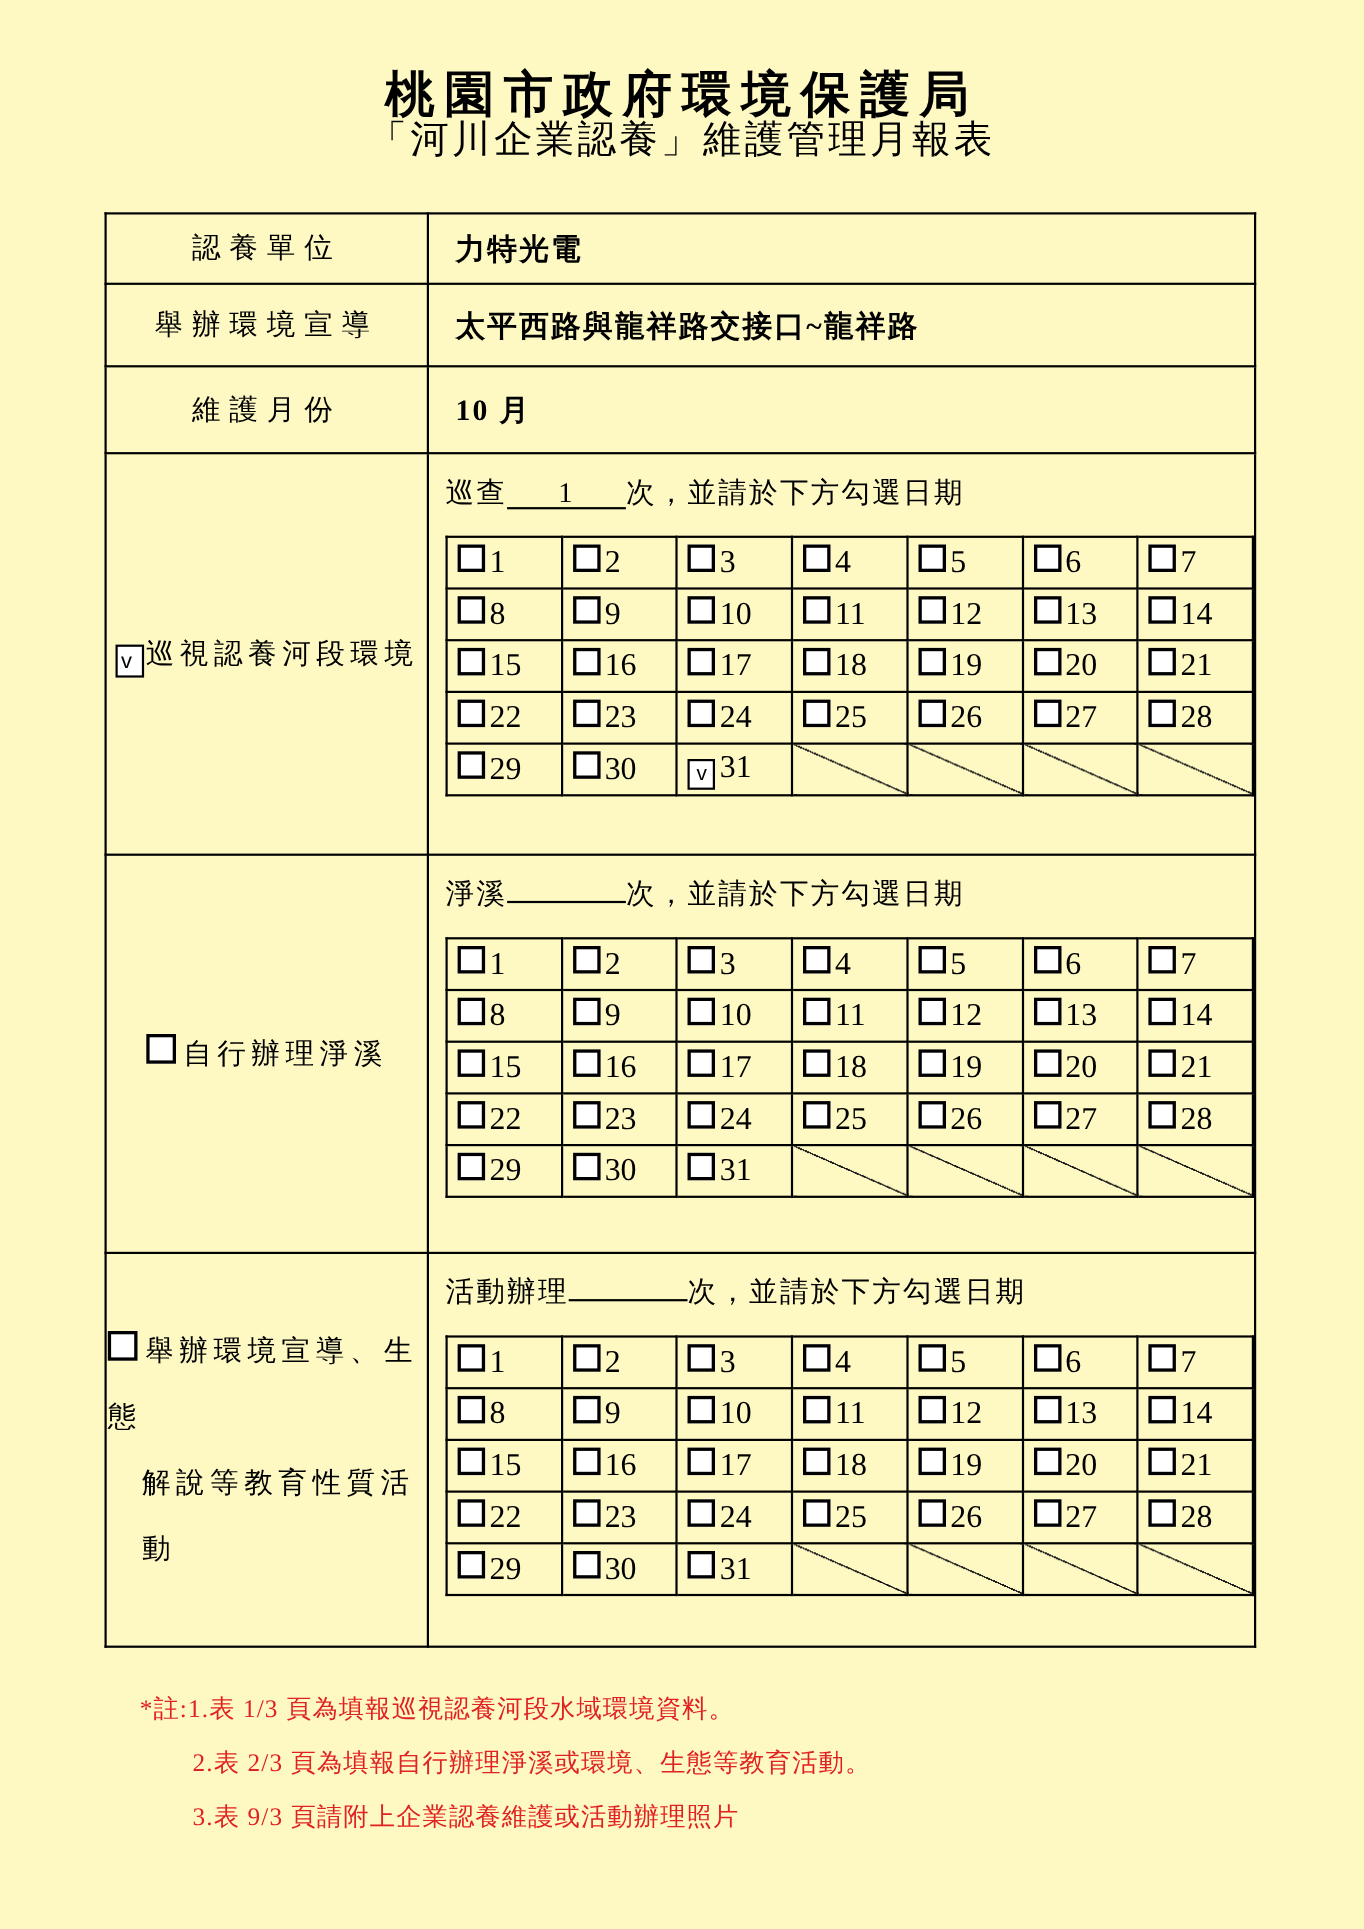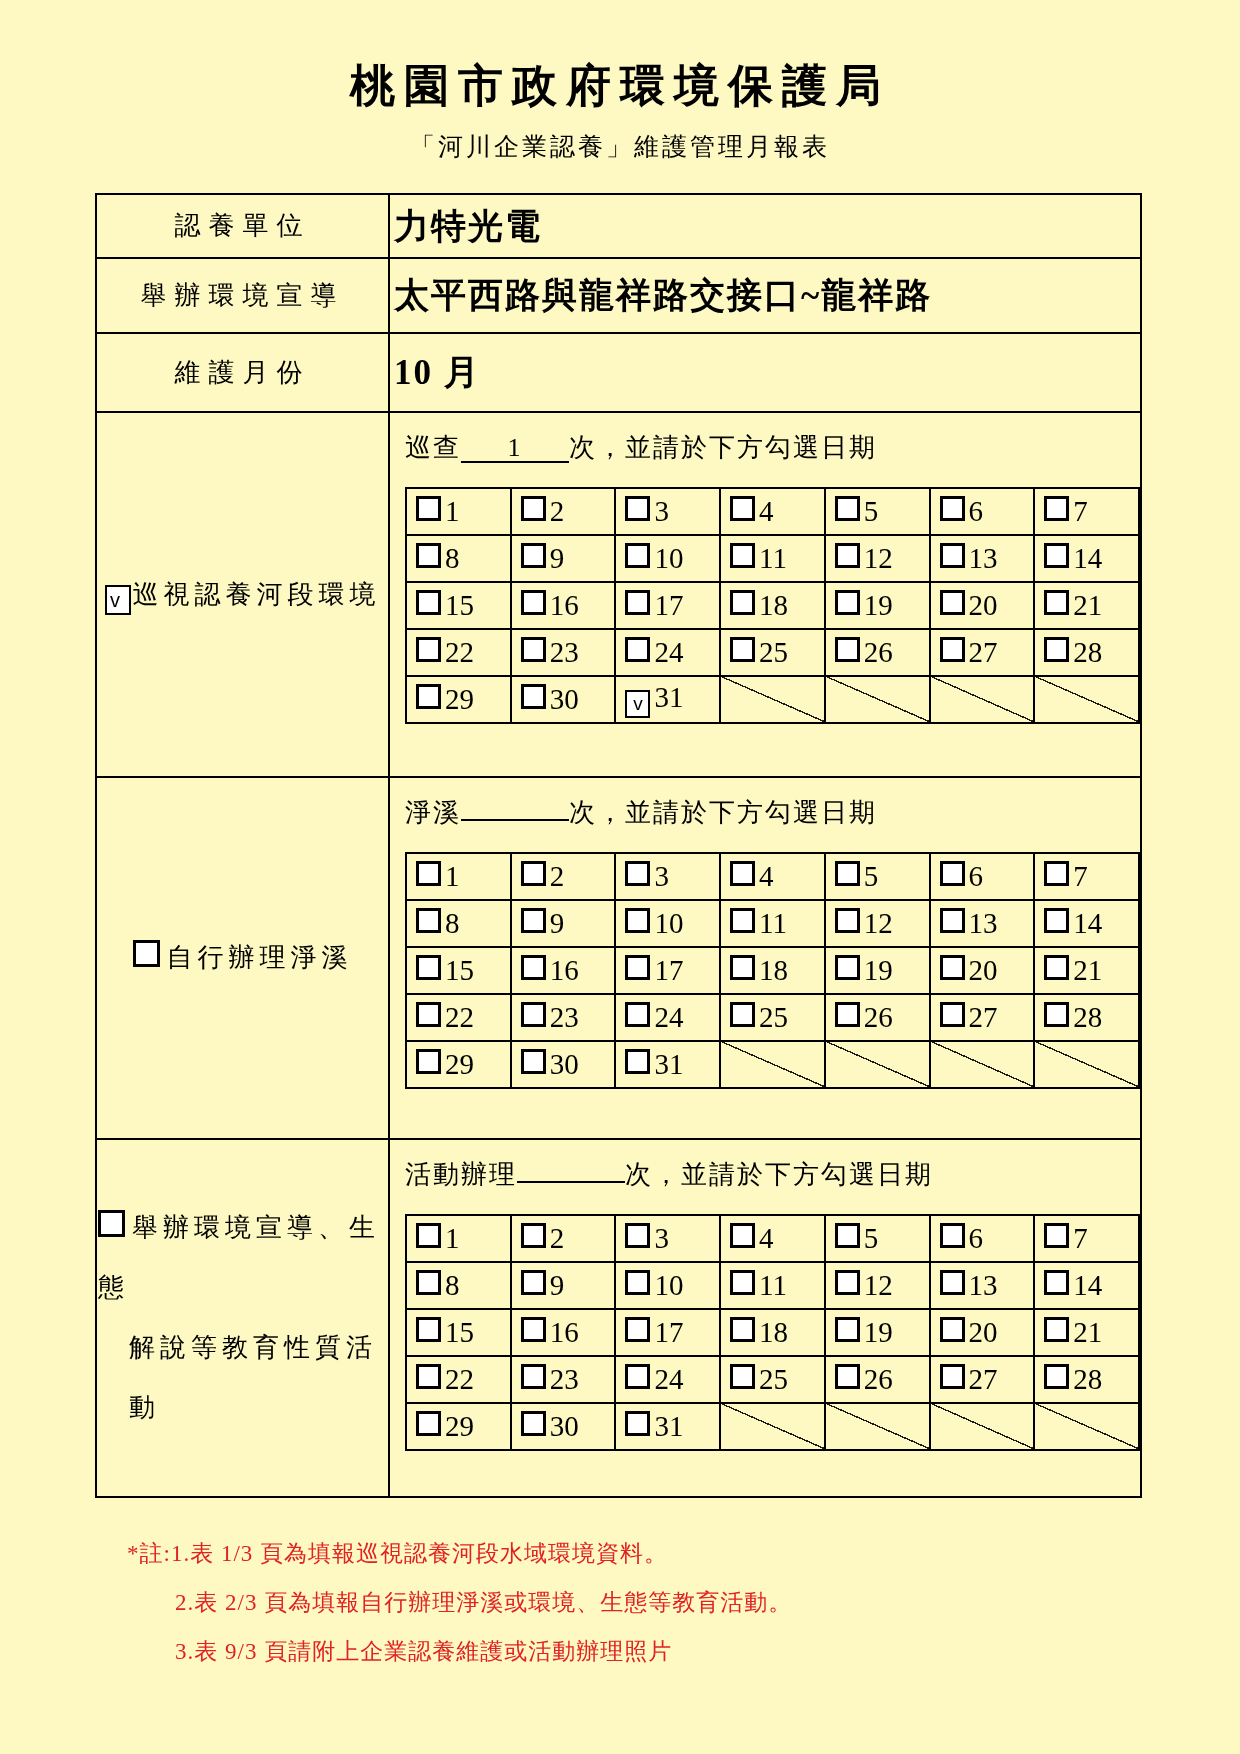--- a/index.html
+++ b/index.html
@@ -2,32 +2,32 @@
 <html><head>
 <meta charset="utf-8">
 <style>
   html,body{margin:0;padding:0;background:#ffffff;}
   body{width:1240px;height:1754px;position:relative;color:#000;
        font-family:"Liberation Serif","DejaVu Serif",serif;}
   .page{position:absolute;left:0;top:0;width:1240px;height:1754px;background:#fef9c3;}
 
   .title{position:absolute;top:56px;left:0;width:100%;text-align:center;
          font-size:45px;font-weight:bold;letter-spacing:9px;}
-  .subtitle{position:absolute;top:130px;left:0;width:100%;text-align:center;
-            font-size:25px;letter-spacing:3px;font-family:Liberation Serif, serif;}
+  .subtitle{position:absolute;top:103px;left:0;width:100%;text-align:center;
+            font-size:35px;letter-spacing:3px;font-family:Liberation Serif, serif;}
 
   table.main{position:absolute;left:95px;top:193px;width:1045px;
              border-collapse:collapse;table-layout:fixed;}
   table.main td{border:2px solid #000;}
 
   td.lbl{text-align:center;vertical-align:middle;font-size:26px;}
   .lbl-inner{display:inline-block;text-align:left;line-height:60px;letter-spacing:5px;}
   .info-lbl{letter-spacing:8px;}
 
-  td.val{font-weight:bold;font-size:35px;padding-left:4px;letter-spacing:2px;
+  td.val{font-weight:bold;font-size:27px;padding-left:24px;letter-spacing:2px;
          vertical-align:middle;}
 
   td.content{vertical-align:top;padding:17px 0 16px 15px;}
   .sec-header{font-size:26px;letter-spacing:2px;}
   .blank{display:inline-block;min-width:108px;border-bottom:2px solid #000;
          text-align:center;font-size:26px;line-height:26px;}
 
   table.cal{border-collapse:collapse;margin-top:22px;table-layout:fixed;}
   table.cal td{border:2px solid #000;width:99px;height:45px;padding:0 0 0 9px;
                vertical-align:middle;font-size:29px;}

